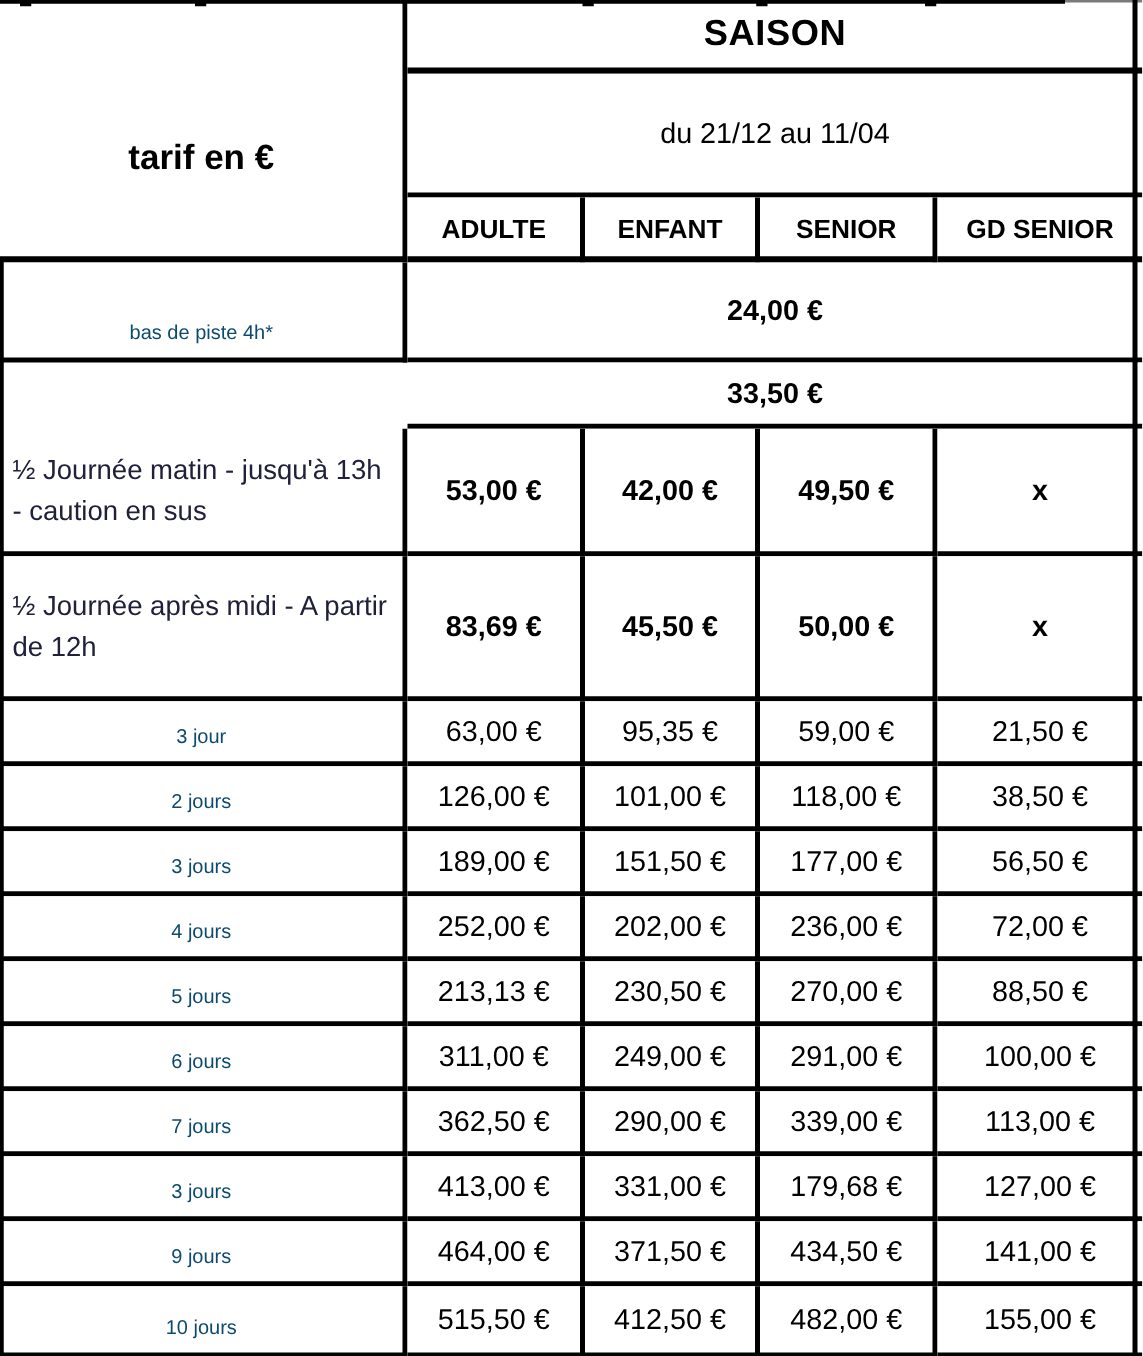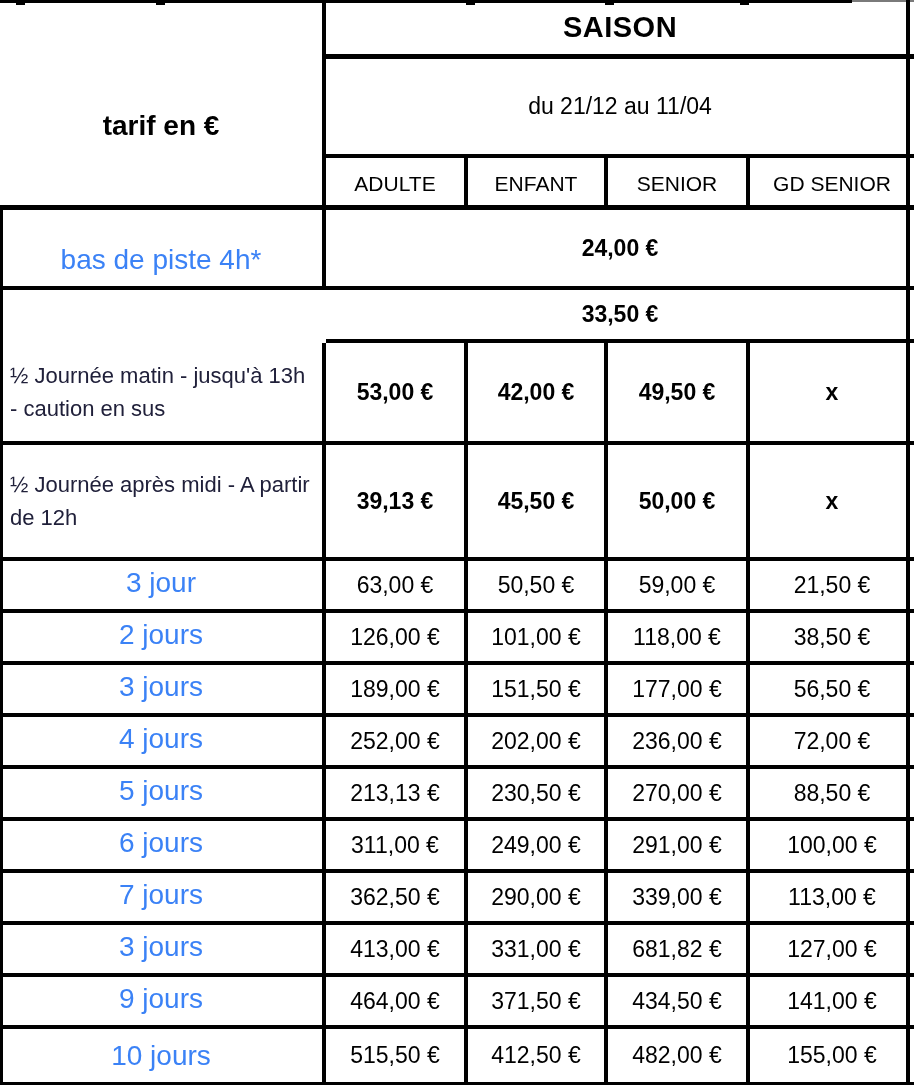--- a/index.html
+++ b/index.html
@@ -25,22 +25,22 @@
     background:#fff;
     overflow:hidden;
   }
   .br  { border-right-width:4px; }
   .bb  { border-bottom-width:4px; }
   .bb5 { border-bottom-width:5px; }
 
   .corner    { font-weight:bold; font-size:28px; padding-top:46px; }
   .season    { font-weight:bold; font-size:29px; letter-spacing:0.5px; }
   .period    { font-size:23px; }
-  .colhead   { font-weight:normal; font-size:21px; align-items:flex-end; padding-bottom:9px; }
-  .rowlabel  { font-size:28px; color:#3b82f6; align-items:flex-end; padding-bottom:10px; }
+  .colhead   { font-weight:bold; font-size:21px; align-items:flex-end; padding-bottom:9px; }
+  .rowlabel  { font-size:16px; color:#0c4a6e; align-items:flex-end; padding-bottom:10px; }
   .halflabel { font-size:22px; color:#20203a; line-height:33px;
                justify-content:flex-start; text-align:left; padding-left:10px; padding-right:6px; }
   .value     { font-size:23px;text-align:center; }
   .vbold     { font-weight:bold; font-size:23px; }
 
   
   .ov { position:absolute; background:#000; }
   #top-line       { left:0;   top:0;      width:852px; height:3px; }
   #top-line-right { left:852px; top:0;    width:62px;  height:2px; background:#7a7a7a; }
   #left-line      { left:0;   top:206px;  width:3px;   height:879px; }
@@ -67,28 +67,28 @@
 
     <div class="cell vbold bb" style="grid-area:5/2/6/6">33,50 €</div>
 
     <div class="cell halflabel br bb" style="grid-area:6/1/7/2">½ Journée matin - jusqu'à 13h  - caution en sus</div>
     <div class="cell vbold br bb" style="grid-area:6/2/7/3">53,00 €</div>
     <div class="cell vbold br bb" style="grid-area:6/3/7/4">42,00 €</div>
     <div class="cell vbold br bb" style="grid-area:6/4/7/5">49,50 €</div>
     <div class="cell vbold bb" style="grid-area:6/5/7/6">x</div>
 
     <div class="cell halflabel br bb" style="grid-area:7/1/8/2">½ Journée après midi - A partir de 12h</div>
-    <div class="cell vbold br bb" style="grid-area:7/2/8/3">39,13 €</div>
+    <div class="cell vbold br bb" style="grid-area:7/2/8/3">83,69 €</div>
     <div class="cell vbold br bb" style="grid-area:7/3/8/4">45,50 €</div>
     <div class="cell vbold br bb" style="grid-area:7/4/8/5">50,00 €</div>
     <div class="cell vbold bb" style="grid-area:7/5/8/6">x</div>
 
     <div class="cell rowlabel br bb" style="grid-area:8/1/9/2">3 jour</div>
     <div class="cell value br bb" style="grid-area:8/2/9/3">63,00 €</div>
-    <div class="cell value br bb" style="grid-area:8/3/9/4">50,50 €</div>
+    <div class="cell value br bb" style="grid-area:8/3/9/4">95,35 €</div>
     <div class="cell value br bb" style="grid-area:8/4/9/5">59,00 €</div>
     <div class="cell value bb" style="grid-area:8/5/9/6">21,50 €</div>
 
     <div class="cell rowlabel br bb" style="grid-area:9/1/10/2">2 jours</div>
     <div class="cell value br bb" style="grid-area:9/2/10/3">126,00 €</div>
     <div class="cell value br bb" style="grid-area:9/3/10/4">101,00 €</div>
     <div class="cell value br bb" style="grid-area:9/4/10/5">118,00 €</div>
     <div class="cell value bb" style="grid-area:9/5/10/6">38,50 €</div>
 
     <div class="cell rowlabel br bb" style="grid-area:10/1/11/2">3 jours</div>
@@ -117,21 +117,21 @@
 
     <div class="cell rowlabel br bb" style="grid-area:14/1/15/2">7 jours</div>
     <div class="cell value br bb" style="grid-area:14/2/15/3">362,50 €</div>
     <div class="cell value br bb" style="grid-area:14/3/15/4">290,00 €</div>
     <div class="cell value br bb" style="grid-area:14/4/15/5">339,00 €</div>
     <div class="cell value bb" style="grid-area:14/5/15/6">113,00 €</div>
 
     <div class="cell rowlabel br bb" style="grid-area:15/1/16/2">3 jours</div>
     <div class="cell value br bb" style="grid-area:15/2/16/3">413,00 €</div>
     <div class="cell value br bb" style="grid-area:15/3/16/4">331,00 €</div>
-    <div class="cell value br bb" style="grid-area:15/4/16/5">681,82 €</div>
+    <div class="cell value br bb" style="grid-area:15/4/16/5">179,68 €</div>
     <div class="cell value bb" style="grid-area:15/5/16/6">127,00 €</div>
 
     <div class="cell rowlabel br bb" style="grid-area:16/1/17/2">9 jours</div>
     <div class="cell value br bb" style="grid-area:16/2/17/3">464,00 €</div>
     <div class="cell value br bb" style="grid-area:16/3/17/4">371,50 €</div>
     <div class="cell value br bb" style="grid-area:16/4/17/5">434,50 €</div>
     <div class="cell value bb" style="grid-area:16/5/17/6">141,00 €</div>
 
     <div class="cell rowlabel br bb" style="grid-area:17/1/18/2">10 jours</div>
     <div class="cell value br bb" style="grid-area:17/2/18/3">515,50 €</div>

